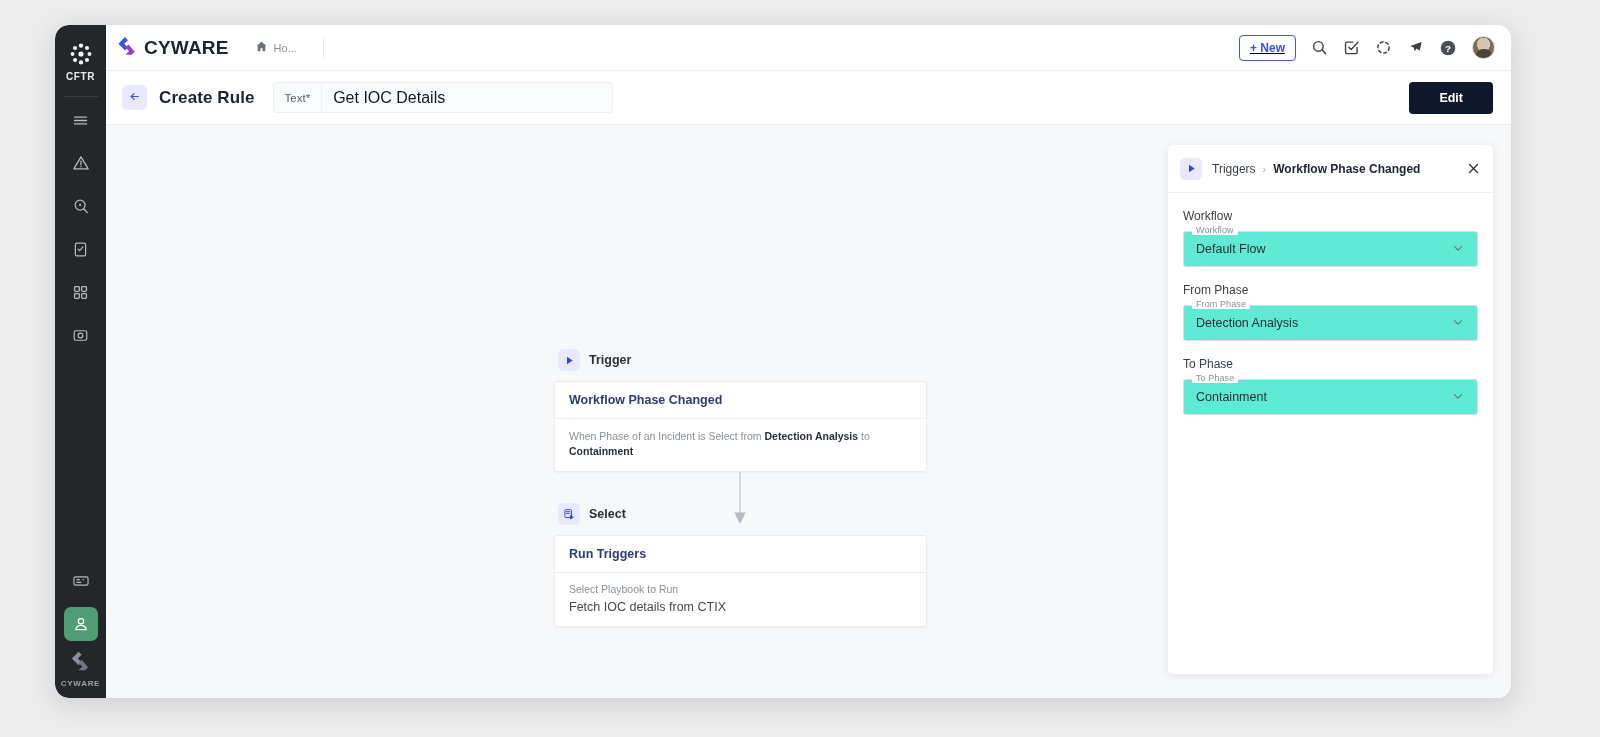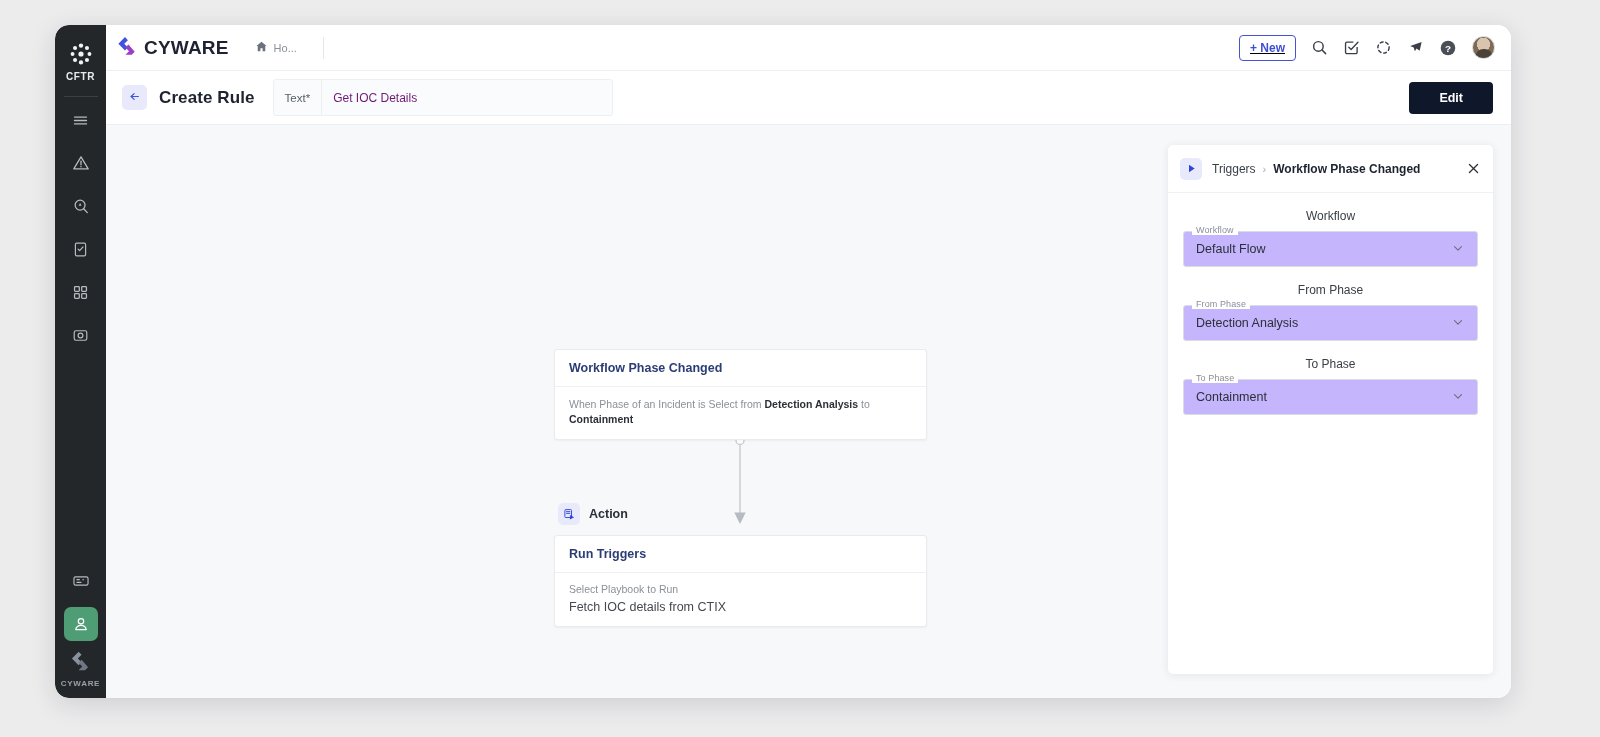--- a/index.html
+++ b/index.html
@@ -96,31 +96,31 @@
   #back-button {
     width: 25px; height: 25px; border-radius: 5px; background: #e8eafc;
     display: flex; align-items: center; justify-content: center; cursor: pointer;
   }
   #page-title {
     font-size: 17px; font-weight: bold; color: #1d2330; margin-left: 12px;
     letter-spacing: .1px; white-space: nowrap;
   }
   #name-field {
     margin-left: 18px; display: flex; align-items: stretch;
-    width: 340px; height: 37px; background: #fafbfc;
+    width: 340px; height: 31px; background: #fafbfc;
     border: 1px solid #edeff2; border-radius: 3px; overflow: hidden;
   }
   .nf-label {
     display: flex; align-items: center; padding: 0 11px;
     font-size: 11.5px; color: #5a6068; border-right: 1px solid #edeff2;
     background: #fafbfc; white-space: nowrap;
   }
   .nf-value {
     display: flex; align-items: center; padding: 0 11px;
-    font-size: 12px; color: #701a75; flex: 1 1 auto;
+    font-size: 16px; color: #0f172a; flex: 1 1 auto;
   }
   .ph-spacer { flex: 1 1 auto; }
   #edit-button {
     background: #0f172a; color: #fff; border: 0; border-radius: 4px;
     font-size: 12.5px; font-weight: bold; padding: 9px 30px;
     cursor: pointer; font-family: inherit;
   }
 
   
   #main { flex: 1 1 auto; position: relative; background: #f7f8fa; min-height: 0; }
@@ -175,33 +175,33 @@
   #panel-crumbs {
     display: flex; align-items: center; gap: 7px; margin-left: 10px;
     font-size: 12px; color: #2b3038;
   }
   .pc-root { color: #3b4048; }
   .pc-sep { color: #a8adb5; font-size: 11px; }
   .pc-leaf { font-weight: bold; color: #1d2330; }
   #panel-close { margin-left: auto; cursor: pointer; display: flex; }
 
   #panel-body { padding: 16px 15px 0; overflow-y: auto; flex: 1 1 auto; }
-  .field-group { margin-bottom: 16px; text-align: center; }
+  .field-group { margin-bottom: 16px; }
   .field-group-title {
     font-size: 12px; color: #3b4048; margin-bottom: 8px;
   }
   .select-wrap { position: relative; }
   .select-legend {
     position: absolute; left: 9px; top: -6px; background: #fff;
     padding: 0 4px; font-size: 9px; color: #8a9099; letter-spacing: .1px;
   }
   .select-box {
     height: 36px; border: 1px solid #d9dce1; border-radius: 3px;
     display: flex; align-items: center; padding: 0 12px;
-    font-size: 12.5px; color: #2b3038; cursor: pointer; background: #c4b5fd;
+    font-size: 12.5px; color: #2b3038; cursor: pointer; background: #5eead4;
   }
   .select-box .chev { margin-left: auto; }
 </style>
 </head>
 <body>
 
 <div id="app-window">
 
   <div id="rail">
     <span>
@@ -403,39 +403,47 @@
 
       <div id="canvas">
 
         <svg id="connector" width="36" height="92" viewBox="0 0 36 92">
           <circle cx="18" cy="5.4" r="4" fill="#ffffff" stroke="#c3c7cd" stroke-width="1.2"></circle>
           <line x1="18" y1="9.6" x2="18" y2="79" stroke="#c3c7cd" stroke-width="1.3"></line>
           <path d="M18 89 12.3 77.5h11.4z" fill="#b6bac1"></path>
         </svg>
 
         <div id="trigger-block">
+          <div class="node-head">
+            <span class="node-head-icon">
+              <svg width="11" height="11" viewBox="0 0 16 16">
+                  <path d="M4.4 2.6 12.6 8l-8.2 5.4z" fill="#2f45d8"></path>
+                </svg>
+            </span>
+            <span class="node-head-label">Trigger</span>
+          </div>
           <div class="node-card">
             <div class="node-card-title">Workflow Phase Changed</div>
             <div class="node-card-body">
               <div class="node-desc"><span>When Phase of an Incident is Select from </span><b>Detection Analysis</b><span> to </span><b>Containment</b></div>
             </div>
           </div>
         </div>
 
         <div id="action-block">
           <div class="node-head">
             <span class="node-head-icon">
               <svg width="13" height="13" viewBox="0 0 18 18" fill="none" stroke="#2f45d8" stroke-width="1.3">
                 <rect x="2.6" y="2.2" width="9.2" height="11" rx="1.2"></rect>
                 <line x1="4.8" y1="5" x2="9.6" y2="5" stroke-linecap="round"></line>
                 <line x1="4.8" y1="7.4" x2="9.6" y2="7.4" stroke-linecap="round"></line>
                 <path d="M9.6 9.6 15.4 12.8 9.6 16z" fill="#2f45d8" stroke="none"></path>
               </svg>
             </span>
-            <span class="node-head-label">Action</span>
+            <span class="node-head-label">Select</span>
           </div>
           <div class="node-card">
             <div class="node-card-title">Run Triggers</div>
             <div class="node-card-body">
               <div class="node-sub-label">Select Playbook to Run</div>
               <div class="node-sub-value">Fetch IOC details from CTIX</div>
             </div>
           </div>
         </div>
       </div>

